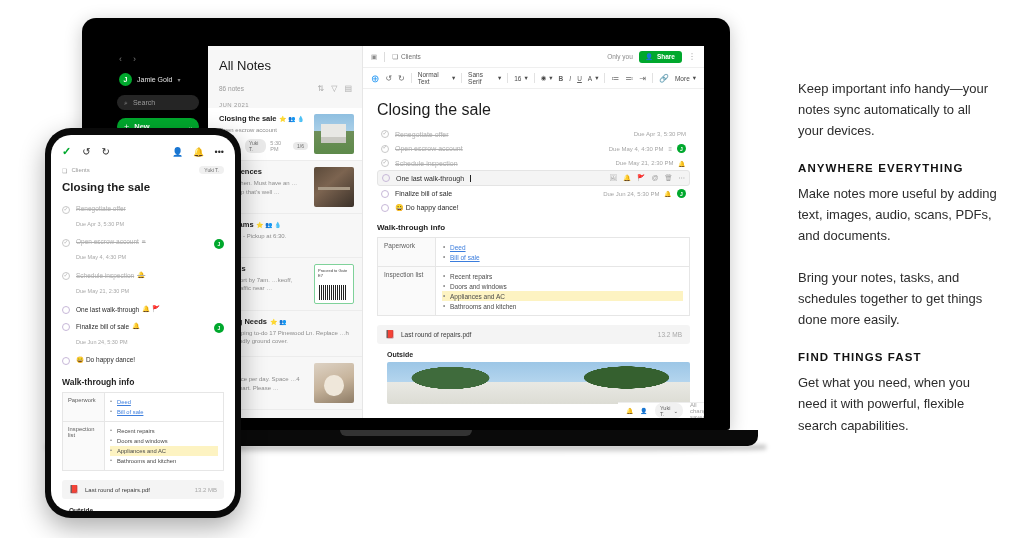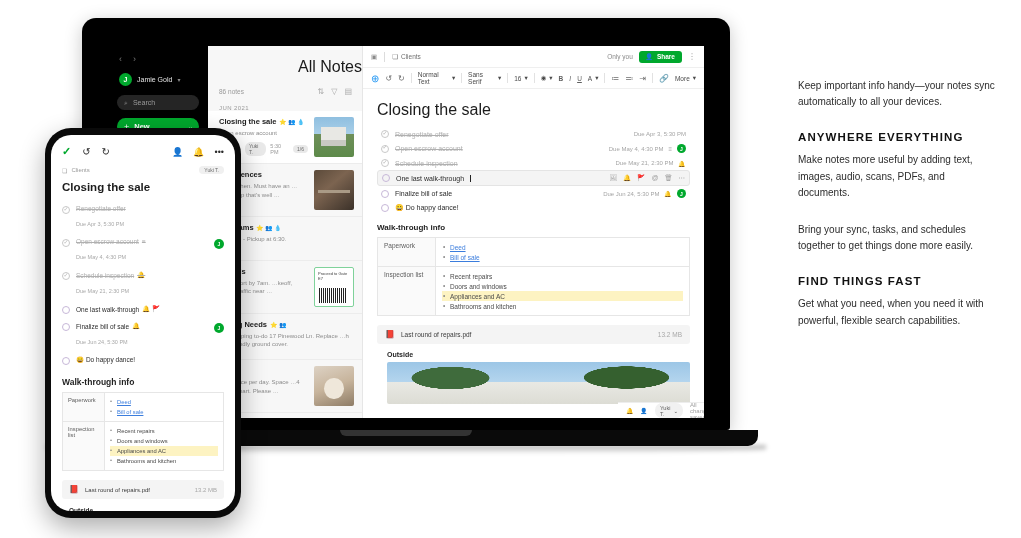--- a/index.html
+++ b/index.html
@@ -107,23 +107,22 @@
   }
 
   
   .lp-list {
     position: absolute; left: 100px; top: 0;
     width: 155px; height: 100%;
     background: #f7f7f7;
     border-right: 1px solid #e6e6e6;
   }
   .lp-list-title {
-    font-size: 16px; color: #1a1a1a; font-weight: 400;
+    font-size: 13px; color: #1a1a1a; font-weight: 400;
     padding: 12px 0 0 11px;
-    text-align: right;
   }
   .lp-list-sub {
     display: flex; align-items: center; justify-content: space-between;
     padding: 11px 10px 0 11px;
     font-size: 6.5px; color: #9a9a9a;
   }
   .lp-list-icons { display: flex; gap: 7px; font-size: 8px; color: #aaa; }
   .lp-list-date {
     font-size: 6px; color: #9a9a9a; letter-spacing: .4px;
     padding: 9px 0 0 11px;
@@ -383,21 +382,21 @@
 
   
   #copy {
     position:absolute; left:798px; top:78px; width: 200px;
   }
   .c-head {
     font-size: 11.5px; font-weight: bold; color:#111111;
     letter-spacing: 1.1px; margin-bottom: 9px;
   }
   .c-body {
-    font-size: 10px; color:#2c2c2c; line-height: 1.62; margin-bottom: 21px;
+    font-size: 13px; color:#2c2c2c; line-height: 1.62; margin-bottom: 21px;
   }
 </style>
 </head>
 <body>
 
 <div id="laptop-device">
   <div id="laptop-lid">
     <div id="laptop-screen">
 
       <div class="lp-sidebar">
@@ -791,16 +790,16 @@
       <div class="ph-out">Outside</div>
 
     </div>
   </div>
 </div>
 
 <div id="copy">
     <div class="c-body">Keep important info handy—your notes sync automatically to all your devices.</div>
     <div class="c-head">ANYWHERE EVERYTHING</div>
     <div class="c-body">Make notes more useful by adding text, images, audio, scans, PDFs, and documents.</div>
-    <div class="c-body">Bring your sync, tasks, and schedules together to get things done more easily.</div>
+    <div class="c-body">Bring your notes, tasks, and schedules together to get things done more easily.</div>
     <div class="c-head">FIND THINGS FAST</div>
     <div class="c-body">Get what you need, when you need it with powerful, flexible search capabilities.</div>
   </div>
 
 </body></html>

